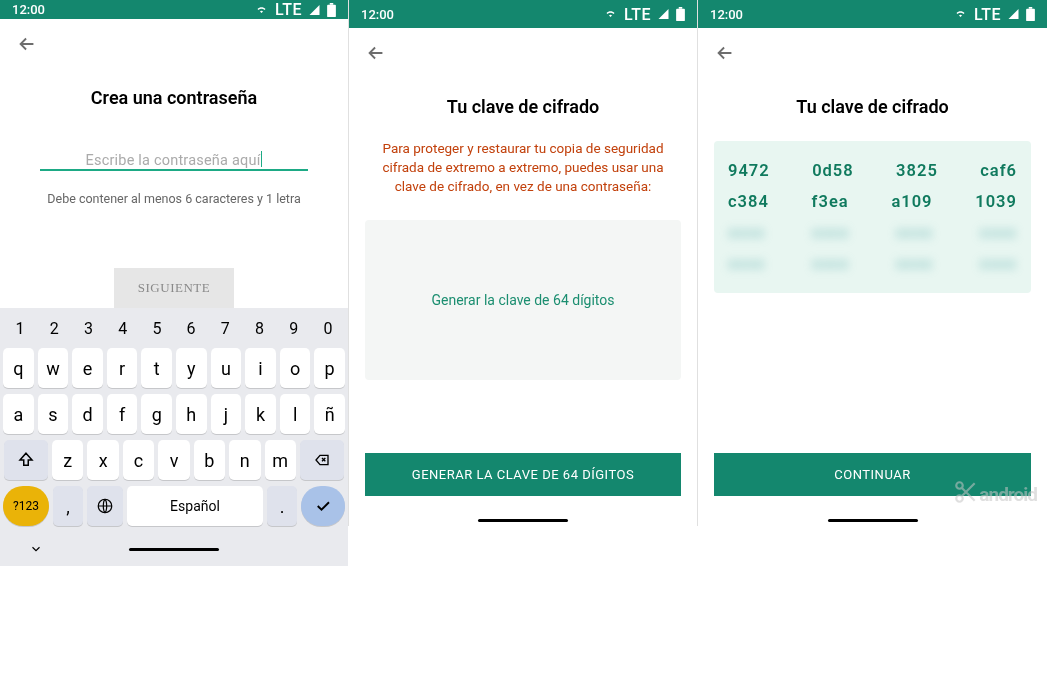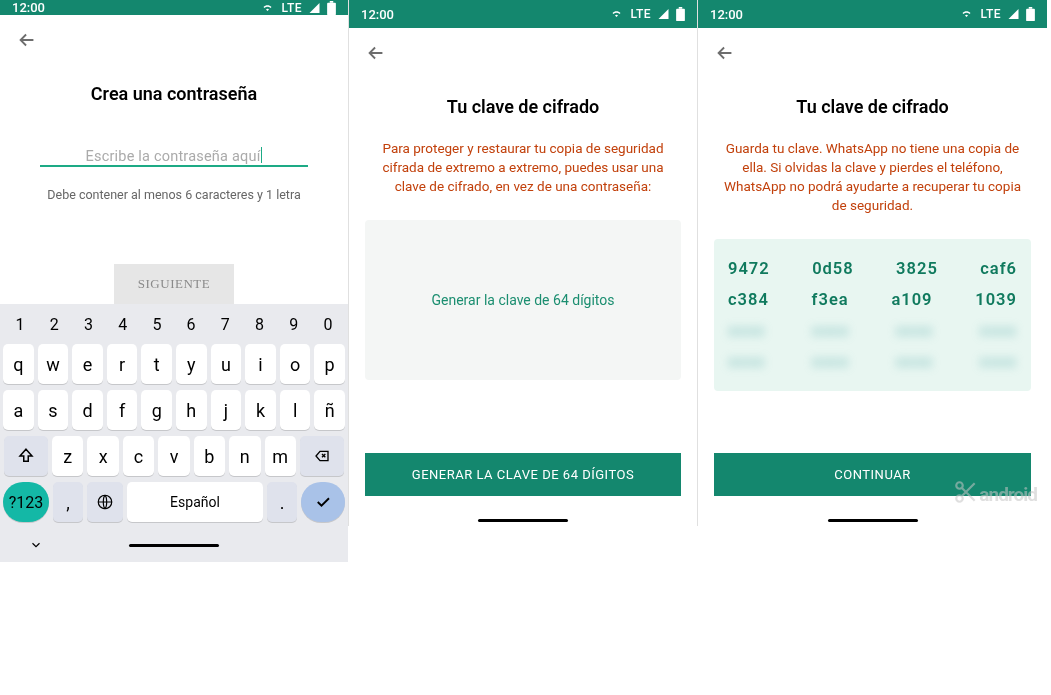--- a/index.html
+++ b/index.html
@@ -4,21 +4,21 @@
 <style>
   * { box-sizing: border-box; margin: 0; padding: 0; font-family: -apple-system, BlinkMacSystemFont, "Segoe UI", Roboto, Helvetica, Arial, sans-serif; }
   body { background: #fff; width: 1051px; height: 695px; overflow: hidden; }
   .row { display: flex; height: 695px; }
   .phone { width: 349px; height: 526px; border-right: 1px solid #e0e0e0; display: flex; flex-direction: column; background: #fff; position: relative; }
   .phone:last-child { border-right: none; }
 
   
   .status-bar { height: 28px; background: #14876e; display: flex; align-items: center; justify-content: space-between; padding: 0 12px; color: #fff; font-size: 13px; font-weight: 500; }
   .sb-right { display: flex; align-items: center; gap: 6px; }
-  .sb-right span { font-size: 12px; letter-spacing: 0.5px; }
+  .sb-right span { font-size: 16px; letter-spacing: 0.5px; }
 
   
   .back-row { padding: 14px 16px 8px 16px; }
   .back-arrow { color: #6d6d6d; }
 
   
   .title { text-align: center; font-size: 18px; font-weight: 600; color: #000; margin-top: 20px; }
   .desc  { text-align: center; font-size: 13.5px; color: #c2410c; padding: 0 22px; margin-top: 22px; line-height: 1.4; }
 
   
@@ -31,21 +31,21 @@
   
   .kbd { background: #e9eaee; padding: 6px 3px 0 3px; }
   .kbd-row { display: flex; gap: 4px; justify-content: center; margin-bottom: 6px; }
   .key { background: #fff; border-radius: 5px; height: 40px; display: flex; align-items: center; justify-content: center; font-size: 18px; color: #000; flex: 1; box-shadow: 0 1px 0 rgba(0,0,0,.15); }
   .key.num { font-size: 16px; background: transparent; box-shadow: none; height: 28px; }
   .kbd-row.nums { gap: 0; }
   .kbd-row.nums .key { flex: 1; }
   .key.shift, .key.bksp { flex: 0 0 44px; background: #dfe2ec; }
   .kbd-row.r4 { padding: 0 1px; }
   .kbd-row.r5 .key { height: 40px; }
-  .key.sym { flex: 0 0 46px; background: #14b8a6; border-radius: 22px; font-size: 16px; }
+  .key.sym { flex: 0 0 46px; background: #eab308; border-radius: 22px; font-size: 12px; }
   .key.comma { flex: 0 0 30px; background:#dfe2ec; }
   .key.globe { flex: 0 0 36px; background:#dfe2ec; }
   .key.space { flex: 1; font-size: 14px; }
   .key.dot { flex: 0 0 30px; background:#dfe2ec;}
   .key.enter { flex: 0 0 44px; background: #a9c2e8; border-radius: 22px; }
   .nav-bar { height: 34px; display:flex; align-items:center; justify-content:space-between; padding:0 26px; background:#e9eaee;}
   .nav-handle { width:90px; height:3px; background:#000; border-radius:2px; margin:0 auto; }
 
   
   .gen-box { background:#f4f6f5; margin:24px 16px 0 16px; height:160px; display:flex; align-items:center; justify-content:center; border-radius:4px; }
@@ -238,21 +238,20 @@
             <rect x="3" y="0" width="4" height="2"></rect>
           </svg>
       </span>
     </div>
     <div class="back-row">
       <svg class="back-arrow" width="22" height="22" viewBox="0 0 24 24" fill="none" stroke="#6d6d6d" stroke-width="2">
           <path d="M19 12H5M11 18l-6-6 6-6"></path>
         </svg>
     </div>
     <div class="title">Tu clave de cifrado</div>
-    <div class="desc">Guarda tu clave. WhatsApp no tiene una copia de ella. Si olvidas la clave y pierdes el teléfono, WhatsApp no podrá ayudarte a recuperar tu copia de seguridad.</div>
 
     <div class="key-box">
       <div class="key-line">
         <span class="kg">9472</span>
         <span class="kg">0d58</span>
         <span class="kg">3825</span>
         <span class="kg">caf6</span>
       </div>
       <div class="key-line">
         <span class="kg">c384</span>

